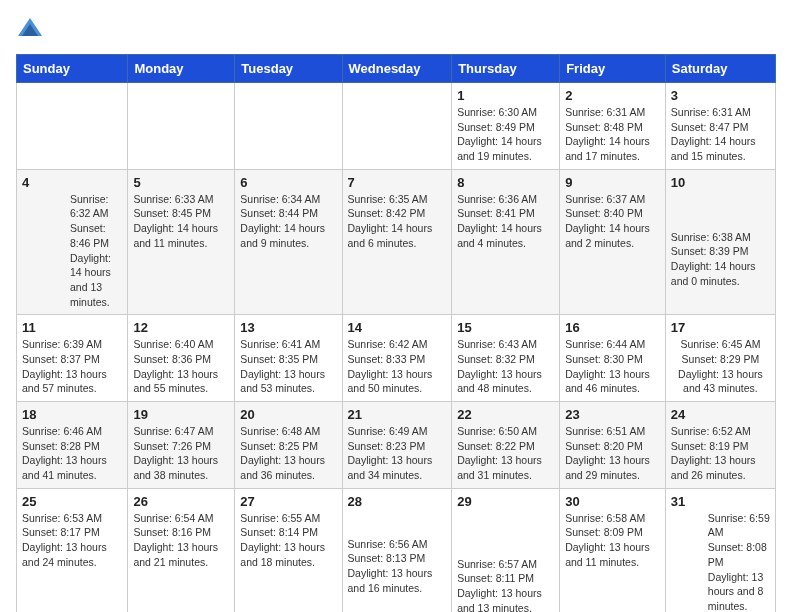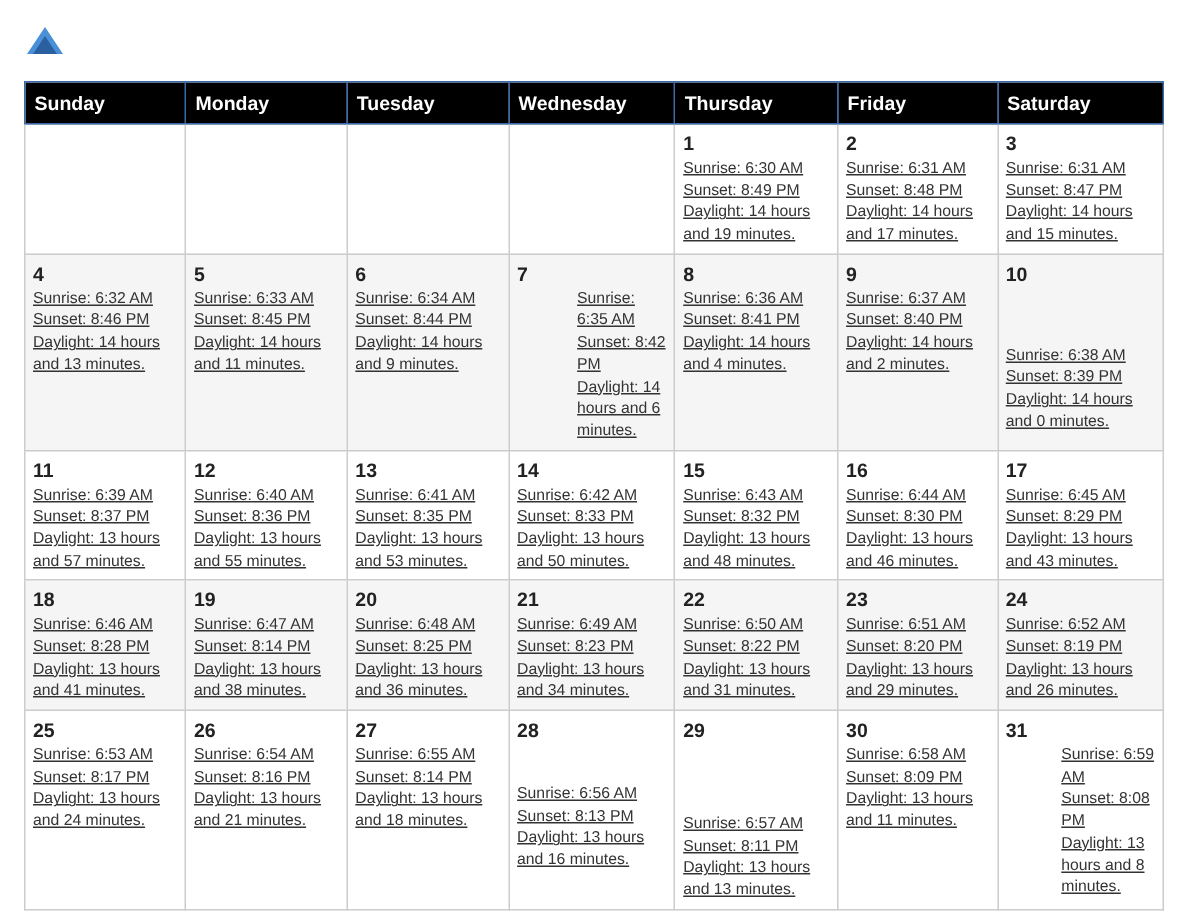--- a/index.html
+++ b/index.html
@@ -48,21 +48,21 @@
     .subtitle {
       font-size: 16px;
       color: #555;
     }
     .calendar-table {
       width: 100%;
       border-collapse: collapse;
       font-size: 11px;
     }
     .calendar-table thead th {
-      background: #000000;
+      background: #1d4ed8;
       color: #fff;
       text-align: left;
       padding: 6px 6px;
       font-size: 13px;
       font-weight: bold;
       border: 1px solid #3a6aaa;
     }
     .calendar-table tbody td {
       border: 1px solid #ccc;
       vertical-align: top;
@@ -78,21 +78,20 @@
       font-size: 13px;
       font-weight: bold;
       color: #222;
       display: block;
       margin-bottom: 2px;
     }
     .day-info {
       color: #333;
       font-size: 10.5px;
       line-height: 1.4;
-      text-decoration: underline;
     }
     .empty-cell {
       background: #fff;
     }
   </style>
 </head>
 <body>
 
 <div class="header-area">
   <div class="logo">
@@ -148,39 +147,39 @@
         <td>
           <span class="day-number">3</span>
           <div class="day-info" style="white-space: pre-line;">Sunrise: 6:31 AM
 Sunset: 8:47 PM
 Daylight: 14 hours and 15 minutes.</div>
         </td>
       </tr>
       <tr>
         <td>
           <span class="day-number">4</span>
-          <div class="day-info" style="white-space: pre-line;">Sunrise: 6:32 AM
+          <div class="day-info" style="white-space: pre-line; margin-left: 48px;">Sunrise: 6:32 AM
 Sunset: 8:46 PM
 Daylight: 14 hours and 13 minutes.</div>
         </td>
         <td>
           <span class="day-number">5</span>
           <div class="day-info" style="white-space: pre-line;">Sunrise: 6:33 AM
 Sunset: 8:45 PM
 Daylight: 14 hours and 11 minutes.</div>
         </td>
         <td>
           <span class="day-number">6</span>
           <div class="day-info" style="white-space: pre-line;">Sunrise: 6:34 AM
 Sunset: 8:44 PM
 Daylight: 14 hours and 9 minutes.</div>
         </td>
         <td>
           <span class="day-number">7</span>
-          <div class="day-info" style="white-space: pre-line; margin-left: 40px;">Sunrise: 6:35 AM
+          <div class="day-info" style="white-space: pre-line;">Sunrise: 6:35 AM
 Sunset: 8:42 PM
 Daylight: 14 hours and 6 minutes.</div>
         </td>
         <td>
           <span class="day-number">8</span>
           <div class="day-info" style="white-space: pre-line;">Sunrise: 6:36 AM
 Sunset: 8:41 PM
 Daylight: 14 hours and 4 minutes.</div>
         </td>
         <td>
@@ -228,36 +227,36 @@
 Daylight: 13 hours and 48 minutes.</div>
         </td>
         <td>
           <span class="day-number">16</span>
           <div class="day-info" style="white-space: pre-line;">Sunrise: 6:44 AM
 Sunset: 8:30 PM
 Daylight: 13 hours and 46 minutes.</div>
         </td>
         <td>
           <span class="day-number">17</span>
-          <div class="day-info" style="white-space: pre-line;">Sunrise: 6:45 AM
+          <div class="day-info" style="white-space: pre-line; text-align: center;">Sunrise: 6:45 AM
 Sunset: 8:29 PM
 Daylight: 13 hours and 43 minutes.</div>
         </td>
       </tr>
       <tr>
         <td>
           <span class="day-number">18</span>
           <div class="day-info" style="white-space: pre-line;">Sunrise: 6:46 AM
 Sunset: 8:28 PM
 Daylight: 13 hours and 41 minutes.</div>
         </td>
         <td>
           <span class="day-number">19</span>
           <div class="day-info" style="white-space: pre-line;">Sunrise: 6:47 AM
-Sunset: 8:14 PM
+Sunset: 7:26 PM
 Daylight: 13 hours and 38 minutes.</div>
         </td>
         <td>
           <span class="day-number">20</span>
           <div class="day-info" style="white-space: pre-line;">Sunrise: 6:48 AM
 Sunset: 8:25 PM
 Daylight: 13 hours and 36 minutes.</div>
         </td>
         <td>
           <span class="day-number">21</span>

